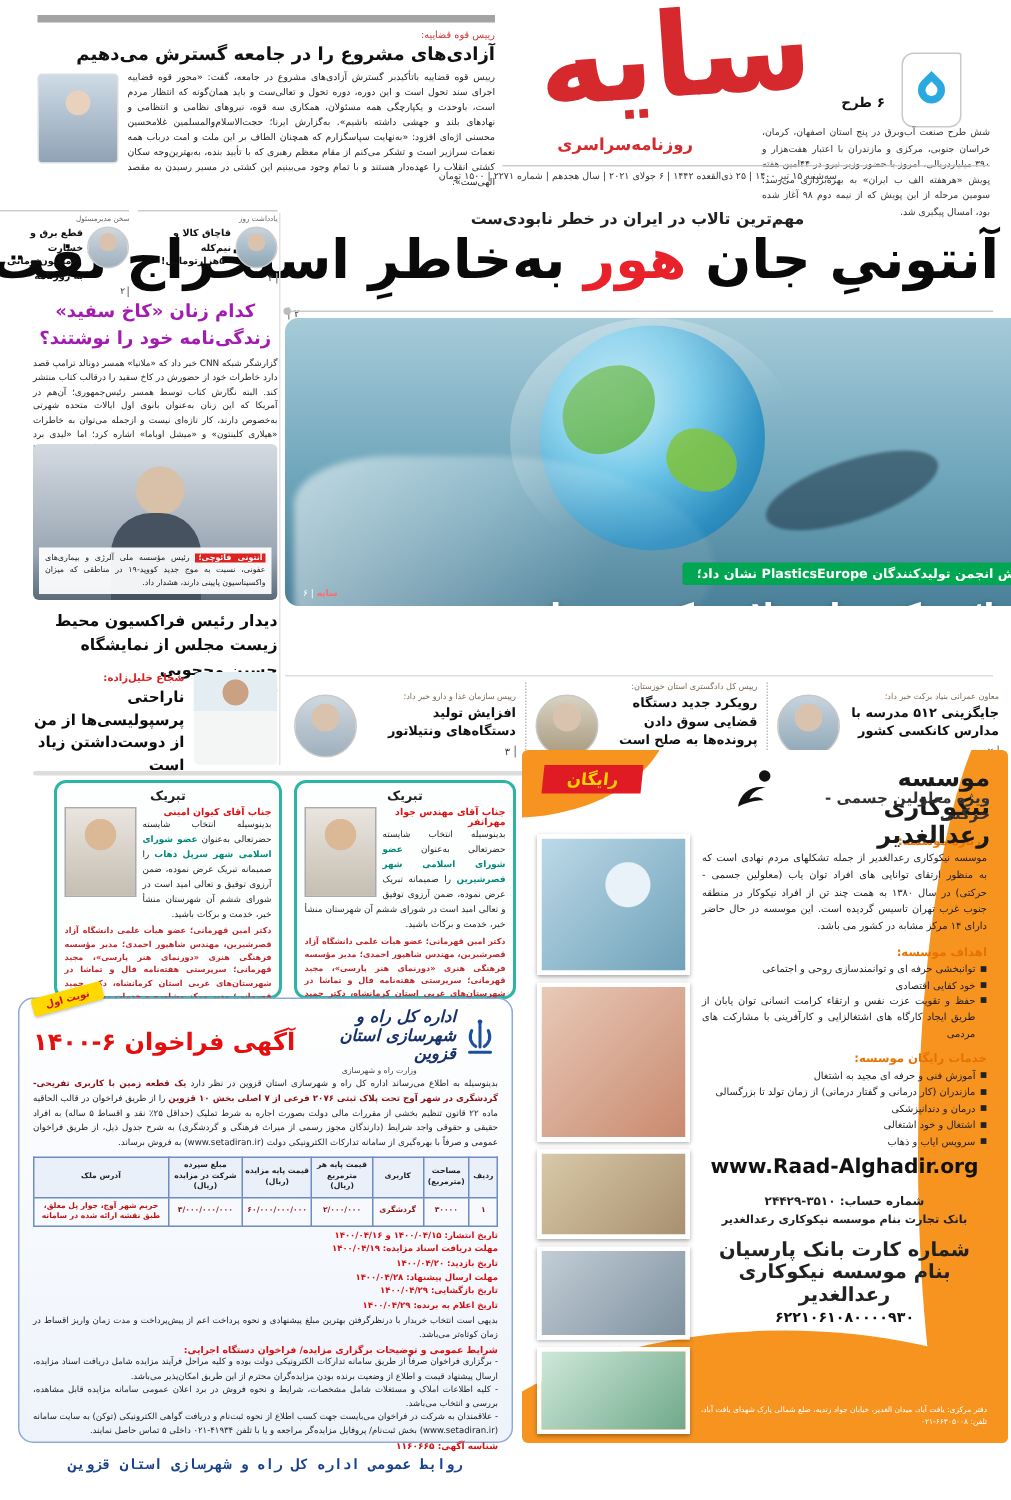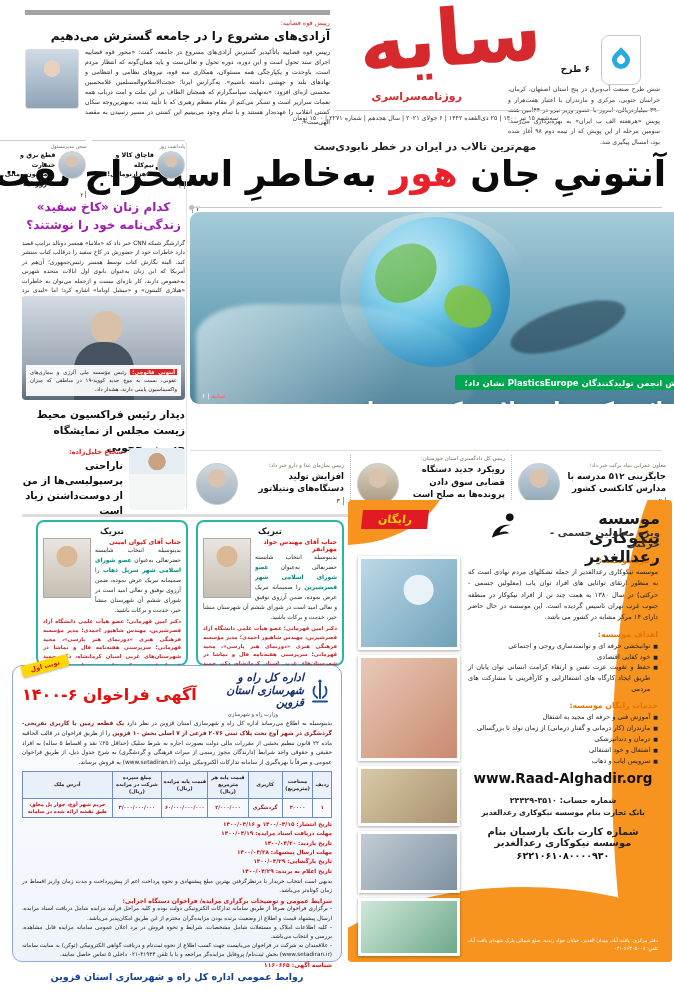--- a/index.html
+++ b/index.html
@@ -126,21 +126,21 @@
   .ph5{height:58px;background:linear-gradient(135deg,#cfe8d9,#6fa98a);}
   .ch-text{position:absolute;right:14px;top:50px;width:190px;z-index:2;}
   .ch-h{color:#e87200;font-weight:bold;font-size:7.8px;margin:6px 0 2px;}
   .ch-p{font-size:6.6px;line-height:1.72;text-align:justify;color:#1c1c1c;}
   .ch-li{display:flex;gap:3px;font-size:6.6px;line-height:1.65;color:#1c1c1c;text-align:justify;}
   .ch-li .sq{font-size:5px;line-height:2.1;color:#222;}
   .ch-strong{font-size:10.5px;font-weight:bold;color:#102040;text-align:center;line-height:1.8;margin-top:8px;}
   .ch-web{font-size:13.5px;font-weight:bold;color:#111;text-align:center;direction:ltr;margin-top:4px;}
   .ch-acct{font-size:8px;font-weight:bold;color:#222;text-align:center;margin-top:10px;}
   .ch-bank1{font-size:7.5px;font-weight:bold;color:#222;text-align:center;margin-top:3px;}
-  .ch-bank2{font-size:10px;font-weight:bold;color:#222;text-align:center;margin-top:9px;}
+  .ch-bank2{font-size:13px;font-weight:bold;color:#222;text-align:center;margin-top:9px;}
   .ch-card{font-size:9.5px;font-weight:bold;color:#111;text-align:center;margin-top:2px;letter-spacing:1px;}
   .ch-addr{position:absolute;right:14px;bottom:10px;width:200px;font-size:5px;color:#fff;text-align:right;line-height:1.6;z-index:3;}
   
   .tender{left:12px;top:665px;width:330px;height:297px;box-sizing:border-box;
       background:linear-gradient(180deg,#ffffff,#eef3fb);border:1.5px solid #8fa9d6;border-radius:10px;padding:6px 9px;}
   .td-badge{position:absolute;left:8px;top:-6px;background:#ffd800;color:#d01111;font-weight:bold;font-size:6.5px;
       padding:2px 9px;transform:rotate(-15deg);border-radius:2px;box-shadow:0 1px 2px rgba(0,0,0,.25);}
   .td-head{display:flex;align-items:center;gap:5px;justify-content:space-between;margin-bottom:2px;}
   .td-head-right{display:flex;align-items:center;gap:4px;}
   .td-org{font-family:"DejaVu Serif","Liberation Serif",serif;font-style:italic;font-weight:bold;font-size:11px;color:#16306b;line-height:1.15;}
@@ -151,21 +151,21 @@
   .td-table{width:100%;border-collapse:collapse;font-size:5.1px;margin:2px 0;}
   .td-table th,.td-table td{border:1px solid #6d8cc2;padding:2px 1px;text-align:center;line-height:1.4;}
   .td-table th{background:#eaf0fa;font-weight:bold;color:#222;}
   .td-table td{color:#8a1515;font-weight:bold;}
   .td-table td.addr{color:#c01414;}
   .td-date{color:#d41111;font-weight:bold;font-size:5.7px;line-height:1.65;}
   .td-note{font-size:5.7px;color:#1a1a1a;line-height:1.6;text-align:justify;margin-top:1px;}
   .td-cond-h{color:#d41111;font-weight:bold;font-size:6.2px;margin-top:2px;}
   .td-cond{font-size:5.7px;color:#1a1a1a;line-height:1.6;text-align:justify;}
   .td-id{color:#d41111;font-weight:bold;font-size:6px;margin-top:2px;}
-  .td-footer{color:#16418c;font-weight:bold;font-size:9.5px;text-align:center;margin-top:3px;}
+  .td-footer{color:#16418c;font-weight:bold;font-size:9.5px;text-align:center;margin-top:3px;font-family:Liberation Mono, monospace;}
 </style>
 </head>
 <body>
 
 <div class="page">
 
   <div class="abs brief-box">
     <div class="drop"></div>
   </div>
   <div class="abs brief-title">۶ طرح</div>

